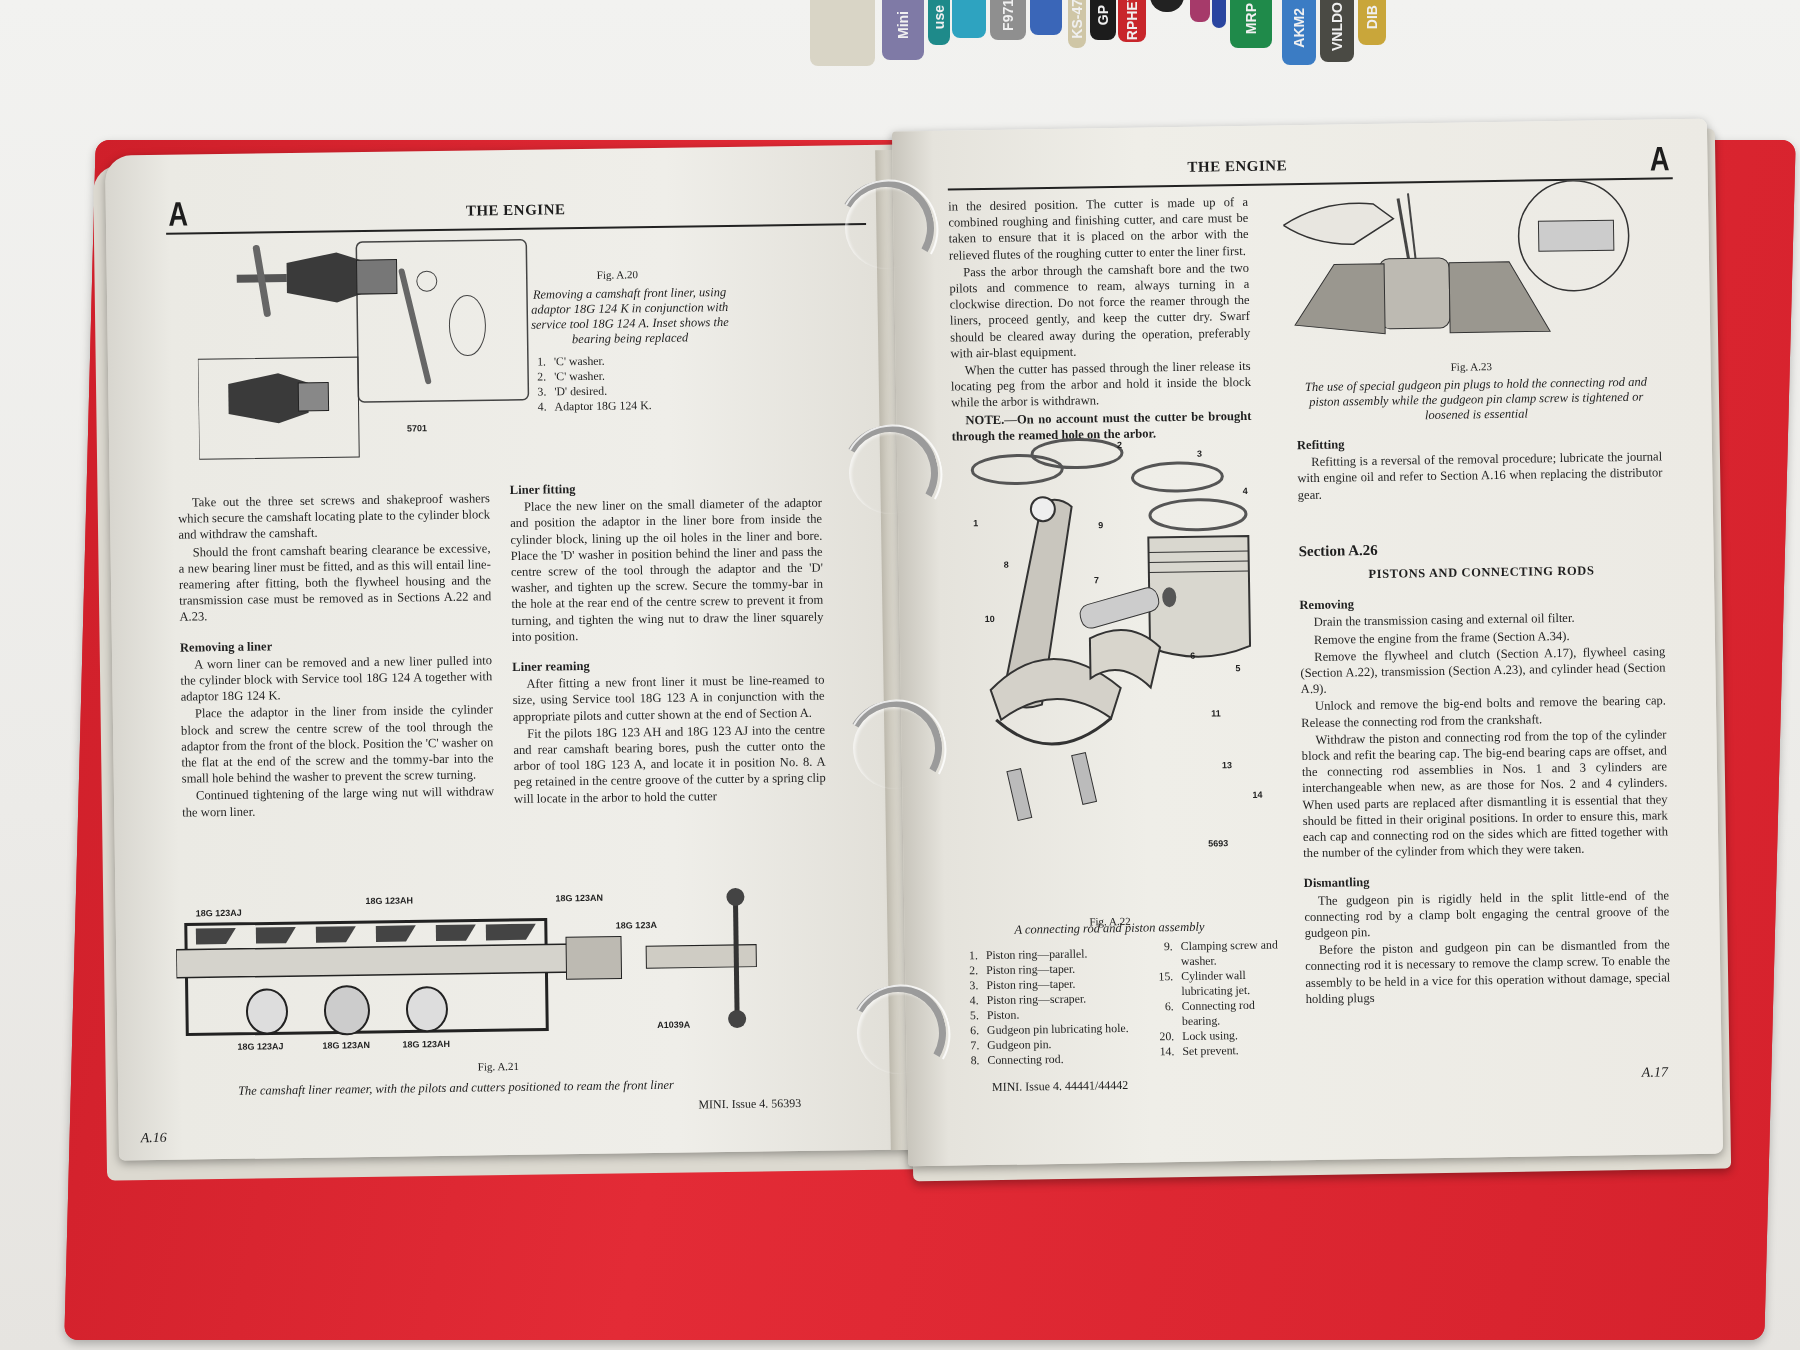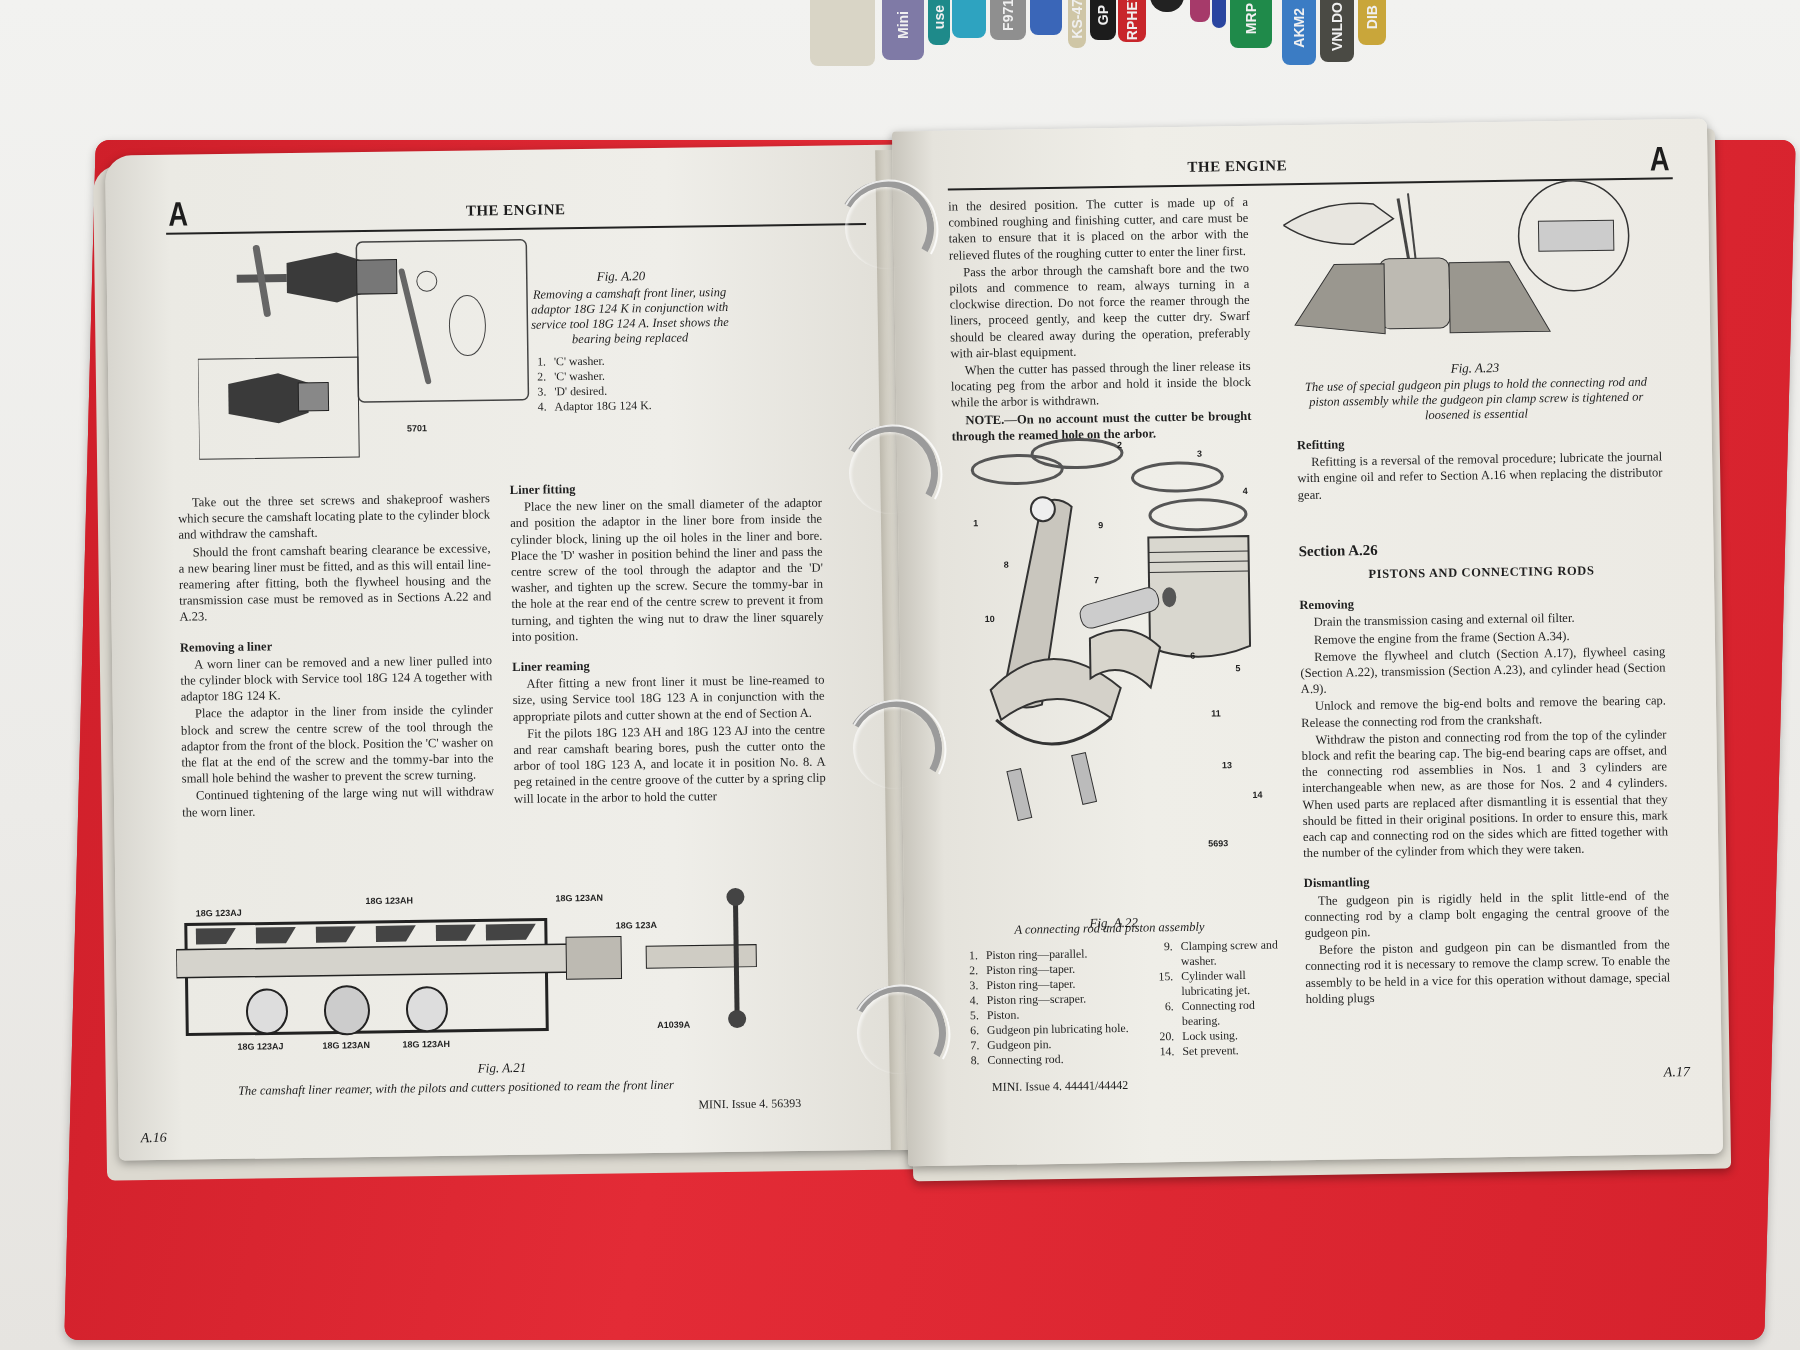--- a/index.html
+++ b/index.html
@@ -51,21 +51,21 @@
 
   .page-header { position:absolute; left: 60px; right: 40px; top: 40px; height: 40px; border-bottom: 2px solid #222; }
   .section-letter { position:absolute; font-family: "Liberation Sans", sans-serif; font-weight: bold; font-size: 34px; top: 0; transform: scaleX(0.8); }
   .header-title { position:absolute; top: 12px; font-weight: bold; font-size: 15px; letter-spacing: 0.5px; }
 
   .txt { position:absolute; font-size: 12.6px; line-height: 16.2px; text-align: justify; color: #1f1f1f; }
   .txt p { text-indent: 14px; margin-bottom: 1px; }
   .subhead { font-weight: bold; text-indent: 0 !important; margin-top: 14px; }
   .bold { font-weight: bold; }
   .center { text-align:center; }
-  .fig-label { position:absolute; font-style: italic; font-size: 13px; }
+  .fig-label { position:absolute; font-size: 11px; }
   .caption { position:absolute; font-style: italic; font-size: 12.5px; line-height: 15px; }
   .parts { position:absolute; font-size: 11.8px; line-height: 15px; list-style:none; }
   .parts li { display:flex; gap:8px; }
   .parts li .n { width: 18px; text-align:right; flex-shrink:0; }
   .footer { position:absolute; font-size: 12px; }
   .page-num { position:absolute; font-style: italic; font-size: 14px; }
   .section-title { font-weight:bold; font-size: 15px; }
   .caps-title { font-weight:bold; font-size: 12.5px; letter-spacing: 0.6px; }
 
   .illus { position:absolute; }
@@ -365,19 +365,19 @@
     <p class="subhead">Removing</p>
     <p>Drain the transmission casing and external oil filter.</p>
     <p>Remove the engine from the frame (Section A.34).</p>
     <p>Remove the flywheel and clutch (Section A.17), flywheel casing (Section A.22), transmission (Section A.23), and cylinder head (Section A.9).</p>
     <p>Unlock and remove the big-end bolts and remove the bearing cap. Release the connecting rod from the crankshaft.</p>
     <p>Withdraw the piston and connecting rod from the top of the cylinder block and refit the bearing cap. The big-end bearing caps are offset, and the connecting rod assemblies in Nos. 1 and 3 cylinders are interchangeable when new, as are those for Nos. 2 and 4 cylinders. When used parts are replaced after dismantling it is essential that they should be fitted in their original positions. In order to ensure this, mark each cap and connecting rod on the sides which are fitted together with the number of the cylinder from which they were taken.</p>
     <p class="subhead">Dismantling</p>
     <p>The gudgeon pin is rigidly held in the split little-end of the connecting rod by a clamp bolt engaging the central groove of the gudgeon pin.</p>
     <p>Before the piston and gudgeon pin can be dismantled from the connecting rod it is necessary to remove the clamp screw. To enable the assembly to be held in a vice for this operation without damage, special holding plugs</p>
   </div>
-  <div class="page-num" style="left:757px;top:945px;">A.17</div>
+  <div class="page-num" style="left:735px;top:945px;">A.17</div>
 </div>
 
 <div class="ring" style="left:838px;top:180px;"></div>
 <div class="ring" style="left:842px;top:425px;"></div>
 <div class="ring" style="left:846px;top:700px;"></div>
 <div class="ring" style="left:850px;top:985px;"></div>
 
 </body></html>

